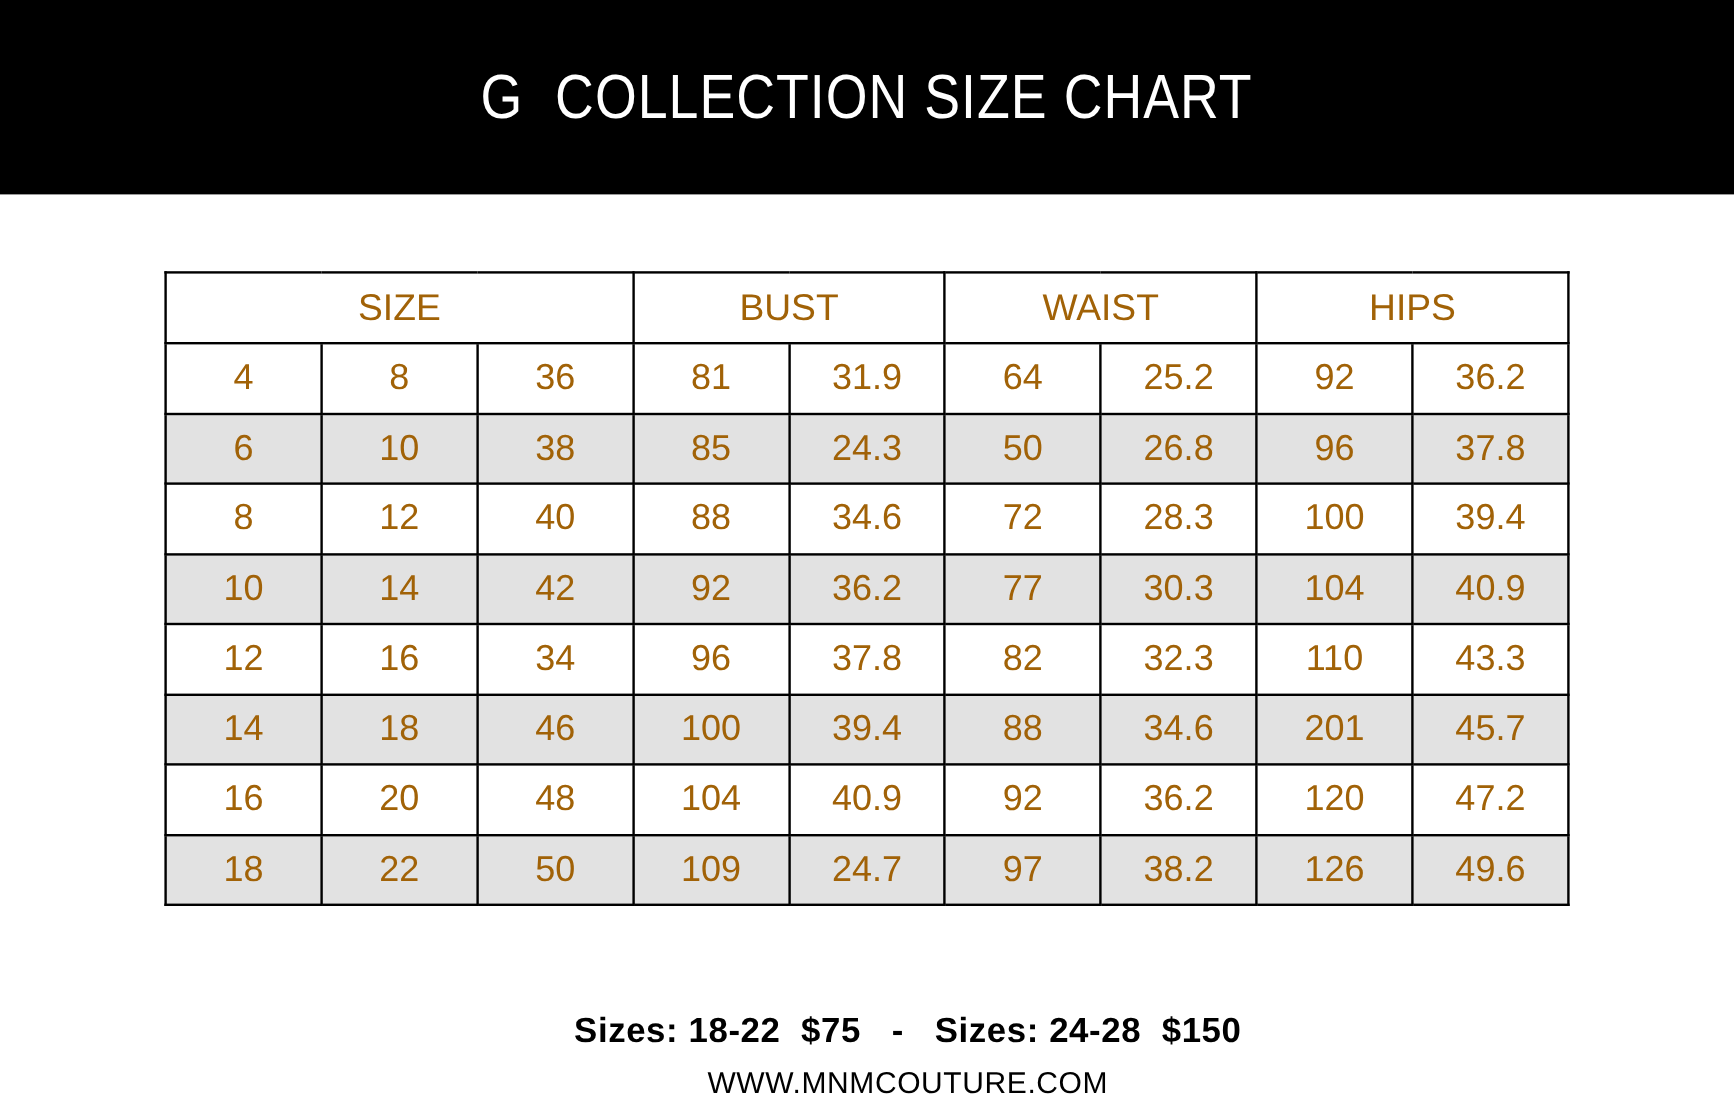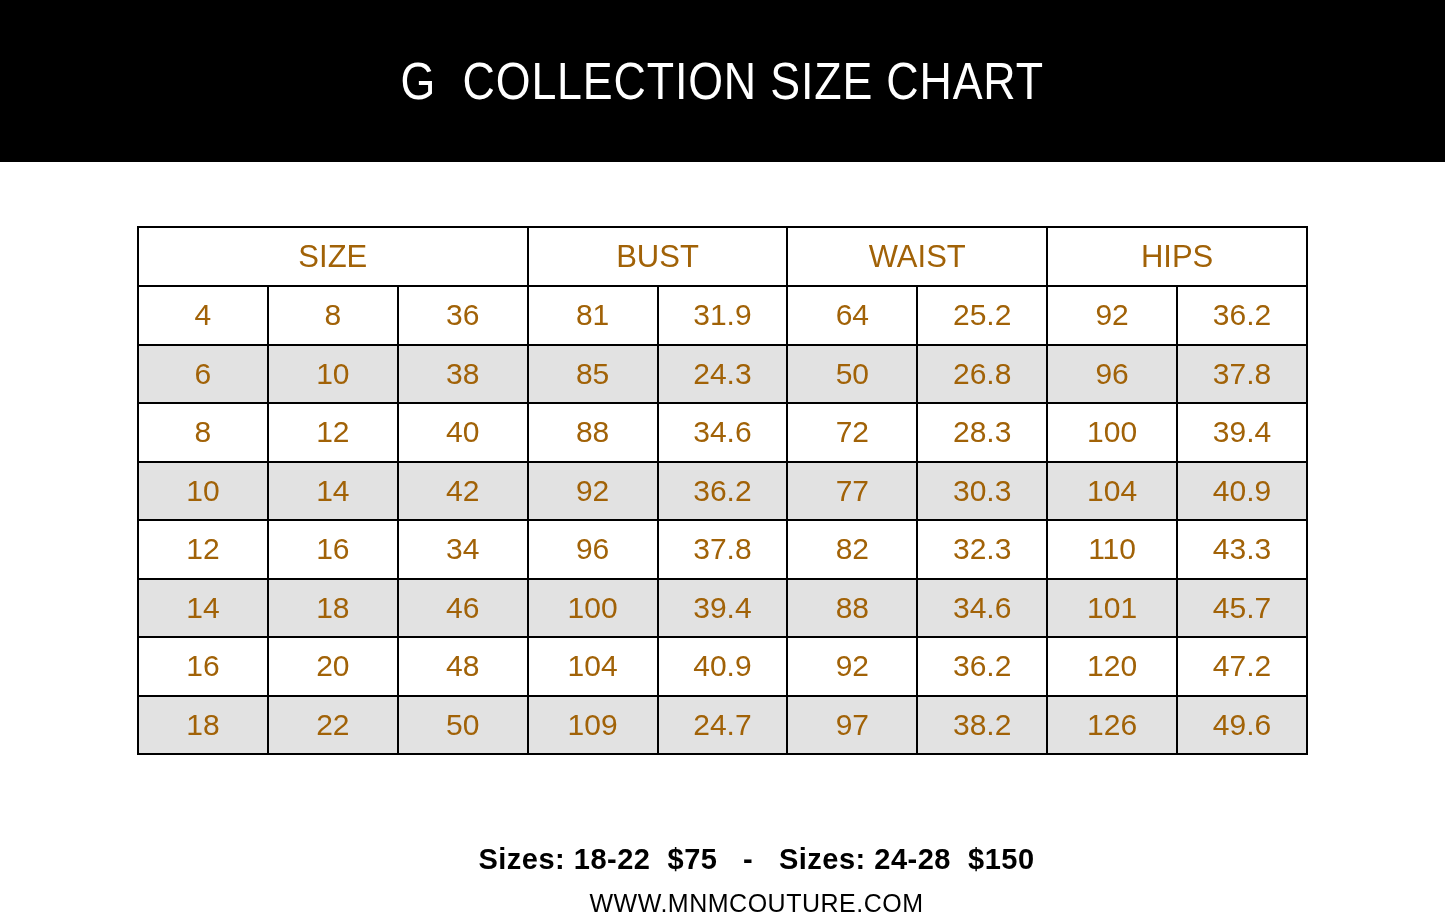--- a/index.html
+++ b/index.html
@@ -178,21 +178,21 @@
         <td>43.3</td>
       </tr>
       <tr class="data-row stripe">
         <td>14</td>
         <td>18</td>
         <td>46</td>
         <td>100</td>
         <td>39.4</td>
         <td>88</td>
         <td>34.6</td>
-        <td>101</td>
+        <td>201</td>
         <td>45.7</td>
       </tr>
       <tr class="data-row">
         <td>16</td>
         <td>20</td>
         <td>48</td>
         <td>104</td>
         <td>40.9</td>
         <td>92</td>
         <td>36.2</td>

